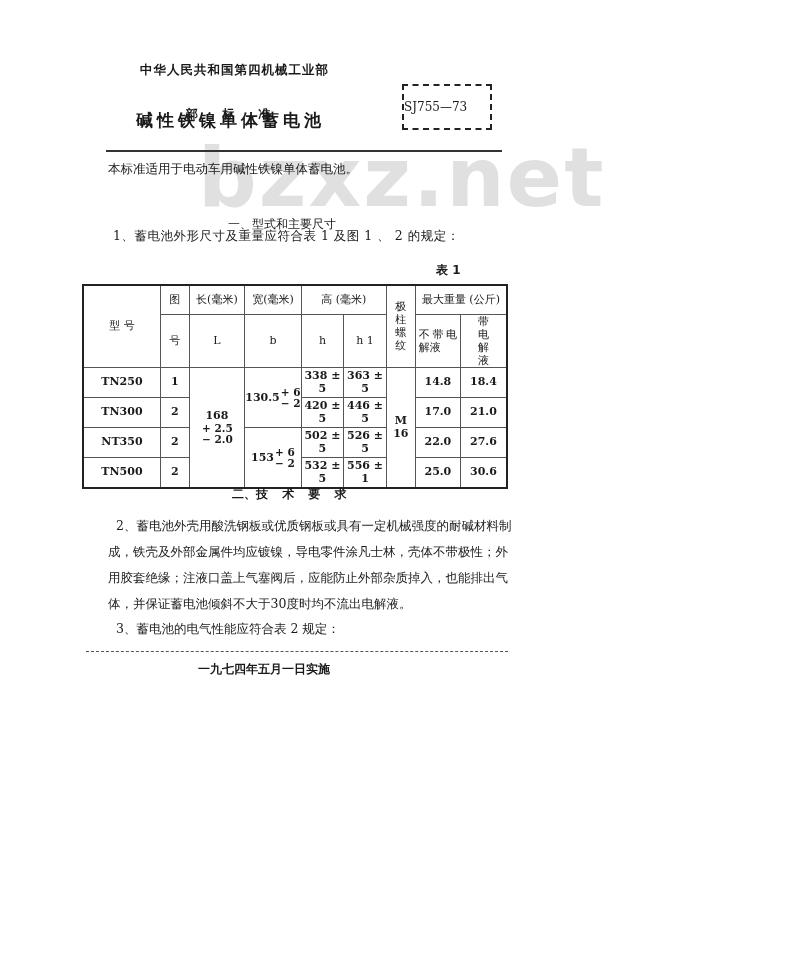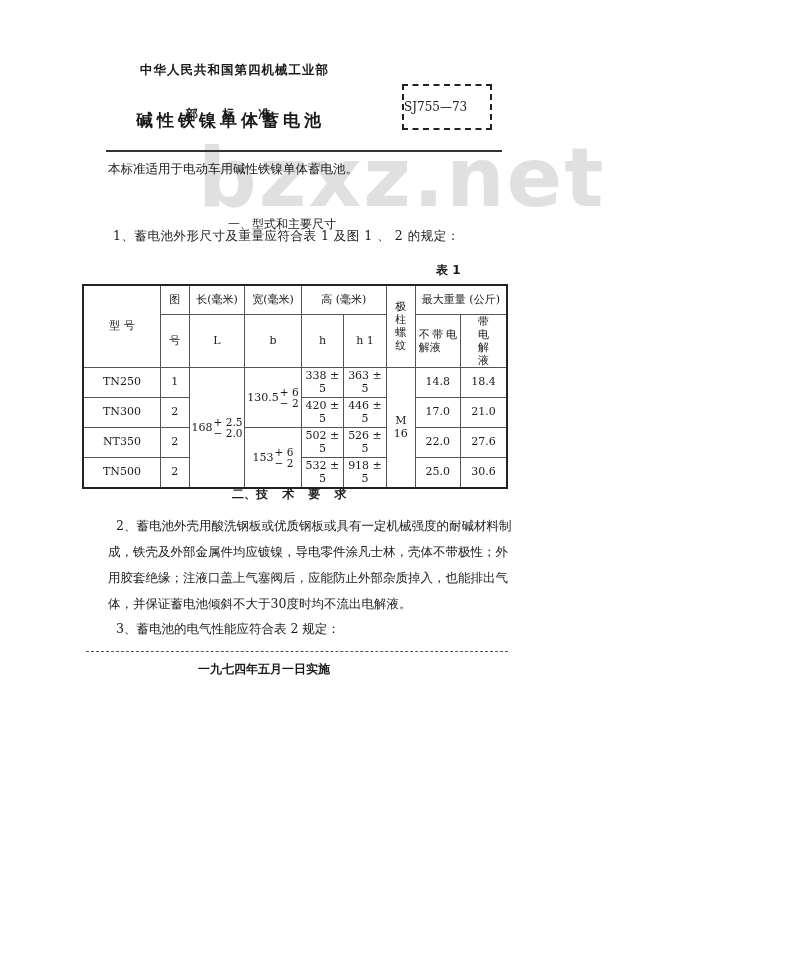--- a/index.html
+++ b/index.html
@@ -42,21 +42,21 @@
       position: absolute; left: 82px; top: 284px; width: 426px;
       border-collapse: collapse; font-size: 11px; z-index: 1;
       border: 2px solid #222;
     }
     table.spec td {
       border: 1px solid #555; text-align: center; vertical-align: middle;
       padding: 0; line-height: 1.15;
     }
     table.spec tr.h1 td { height: 28px; }
     table.spec tr.h2 td { height: 28px; }
-    table.spec tr.d td { height: 29px; }
+    table.spec tr.d td { height: 29px; font-weight: bold; }
     .tol { display: inline-flex; flex-direction: column; font-size: 10.5px; line-height: 11px; vertical-align: middle; margin-left: 1px; }
     .vtext { display: inline-block; width: 14px; line-height: 13px; word-break: break-all; }
     .sub2 { display: block; text-align: justify; line-height: 13px; }
 
     .sec2 { left: 232px; top: 486px; font-size: 12px; font-weight: bold; font-family: "DejaVu Sans", "Liberation Sans", sans-serif; word-spacing: 10px; }
     .para2 { left: 108px; top: 513px; width: 404px; font-size: 12.5px; line-height: 26px; text-indent: 8px; }
     .para3 { left: 116px; top: 621px; font-size: 12.5px; }
     .rule-bottom { left: 86px; top: 651px; width: 422px; height: 0; border-top: 1px dashed #555; }
     .effective { left: 198px; top: 661px; font-size: 12px; font-weight: bold; font-family: "DejaVu Sans", "Liberation Sans", sans-serif; }
   </style>
@@ -154,21 +154,21 @@
     </td>
     <td>502 ± 5</td>
     <td>526 ± 5</td>
     <td>22.0</td>
     <td>27.6</td>
   </tr>
   <tr class="d">
     <td>TN500</td>
     <td>2</td>
     <td>532 ± 5</td>
-    <td>918 ± 5</td>
+    <td>556 ± 1</td>
     <td>25.0</td>
     <td>30.6</td>
   </tr>
 </tbody>
   </table>
 
 <div class="abs txt sec2">二、技 术 要 求</div>
 <div class="abs txt para2">2、蓄电池外壳用酸洗钢板或优质钢板或具有一定机械强度的耐碱材料制成，铁壳及外部金属件均应镀镍，导电零件涂凡士林，壳体不带极性；外用胶套绝缘；注液口盖上气塞阀后，应能防止外部杂质掉入，也能排出气体，并保证蓄电池倾斜不大于30度时均不流出电解液。</div>
 <div class="abs txt para3">3、蓄电池的电气性能应符合表 2 规定：</div>
 <div class="abs rule-bottom"></div>

